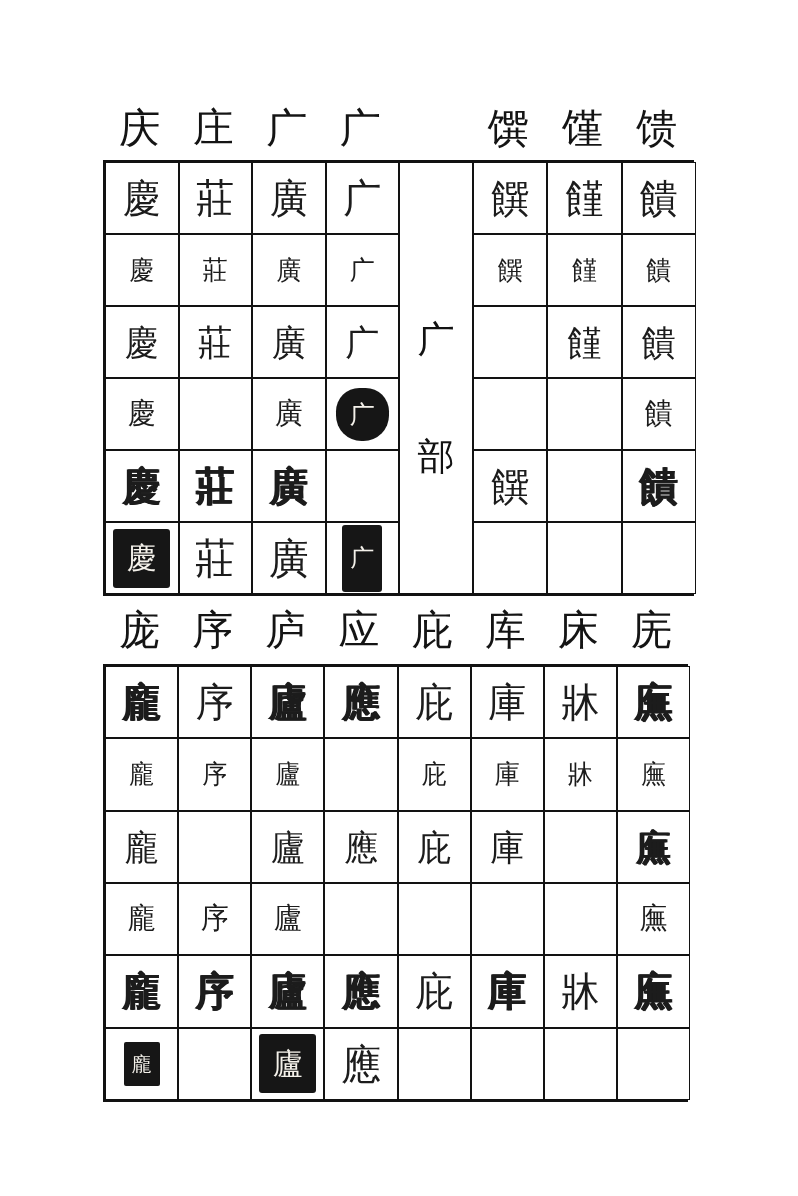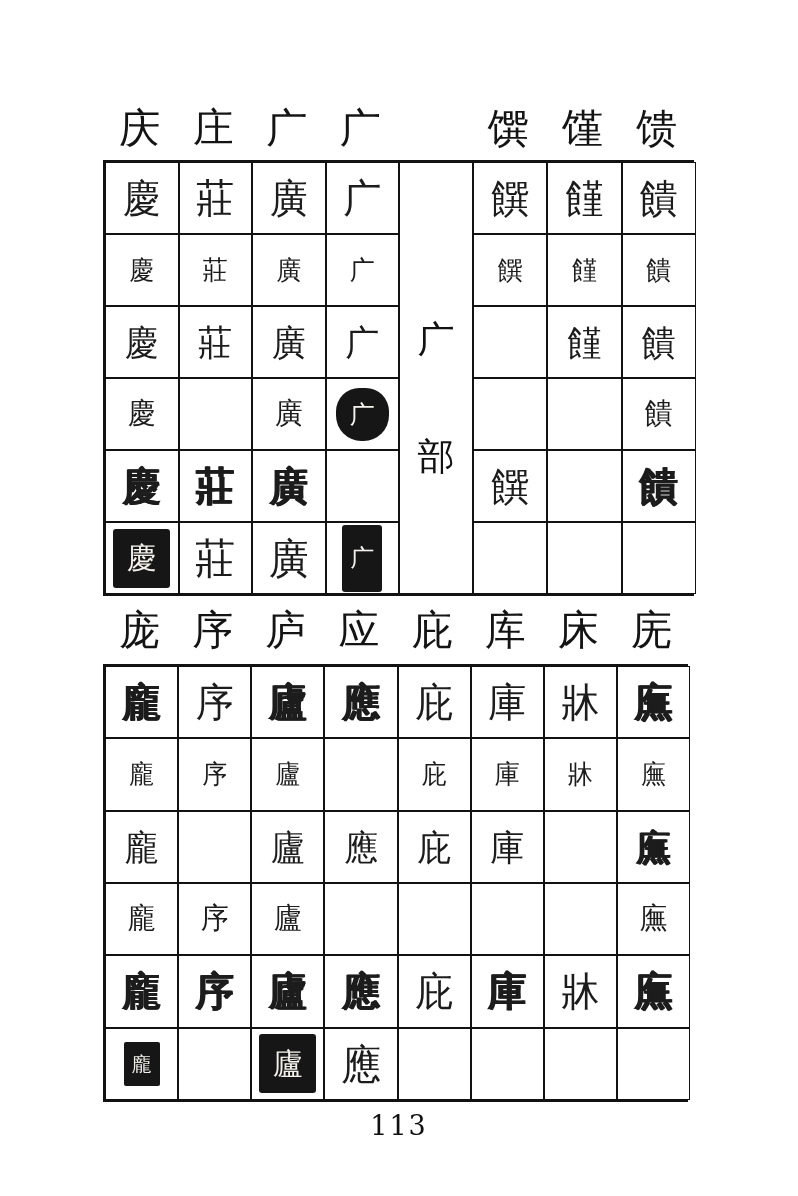--- a/index.html
+++ b/index.html
@@ -306,14 +306,13 @@
         <span class="glyph r2 bold">廡</span>
       </div>
       <div class="cell" style="grid-area: 4 / 8;">
         <span class="glyph r3">廡</span>
       </div>
       <div class="cell" style="grid-area: 5 / 8;">
         <span class="glyph r4 bold">廡</span>
       </div>
       <div class="cell" style="grid-area: 6 / 8;"></div>
     </div>
-  <div class="pagenum">113</div>
 </div>
 
 </body></html>

